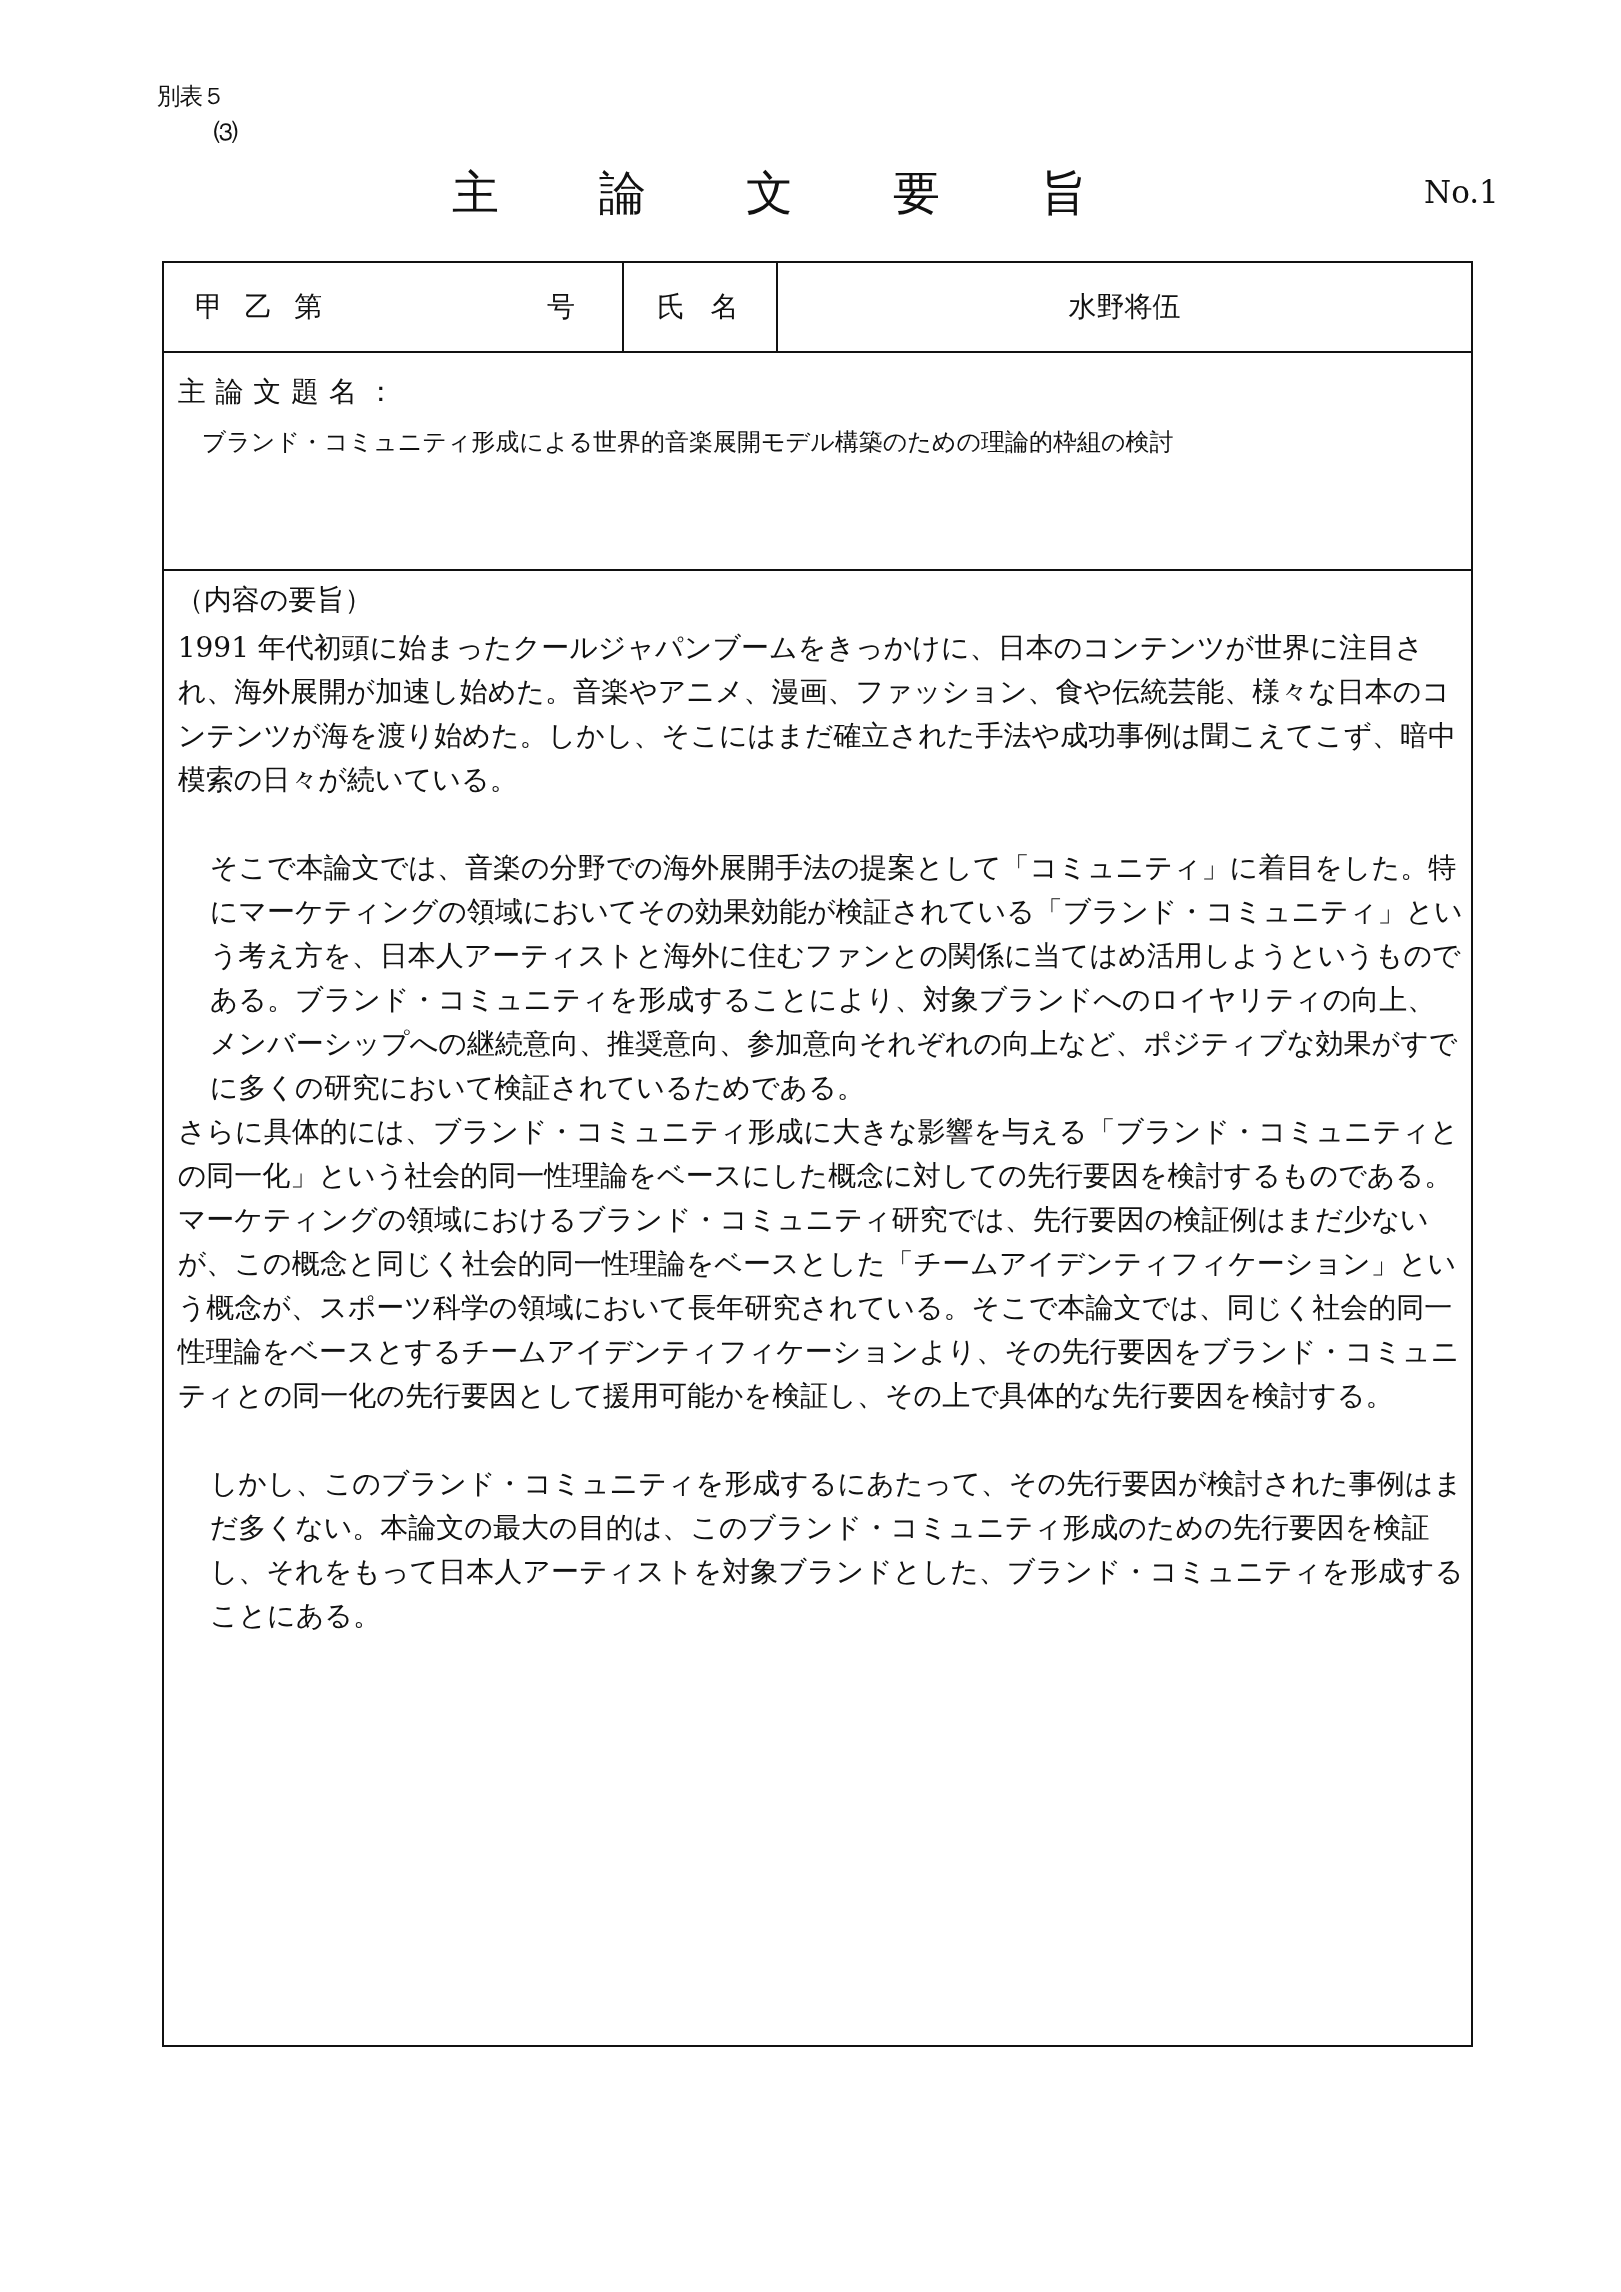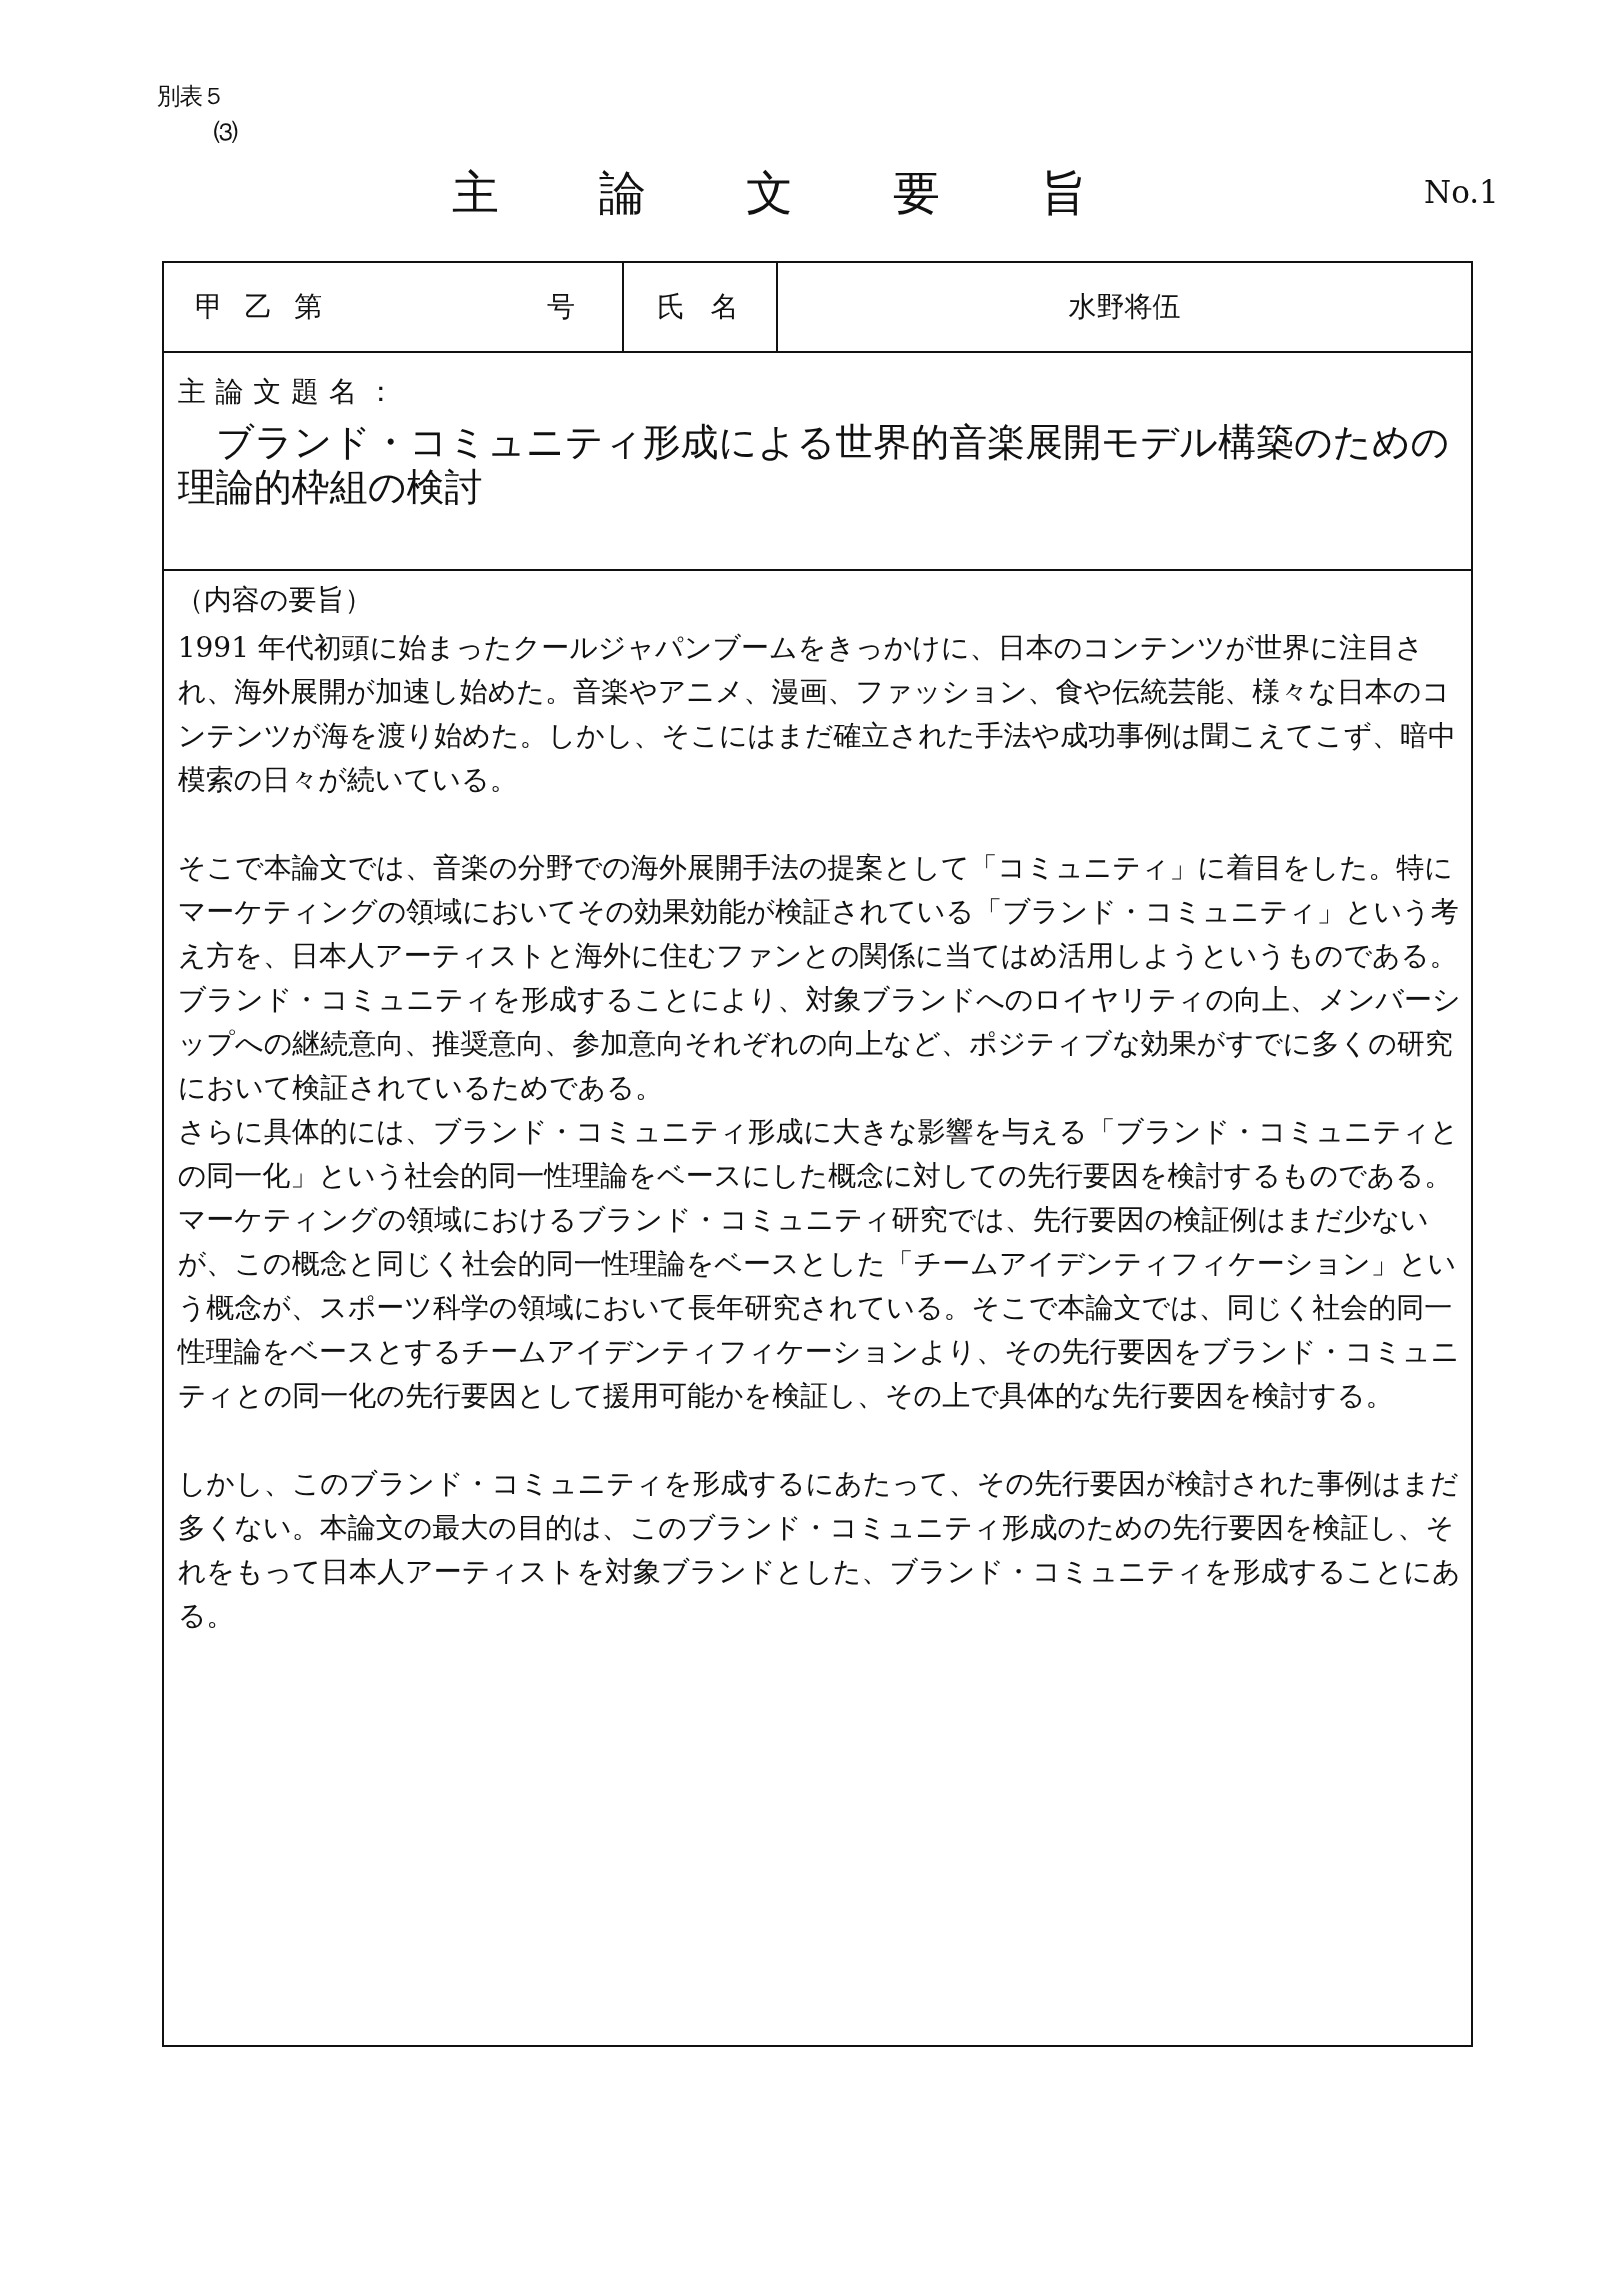--- a/index.html
+++ b/index.html
@@ -21,27 +21,27 @@
     .c1 { width: 173px; justify-content: center; }
     .c2 { width: 460px; padding-left: 31px; position: relative; }
     .c2 .num-suffix { position: absolute; right: 47px; }
     .c2 .prefix span { margin-right: 21.6px; }
     .c3 { width: 154px; padding-left: 33px; }
     .c3 span { margin-right: 25.5px; }
     .c4 { flex: 1; justify-content: center; }
 
     .row2 { position: absolute; left: 0; top: 88px; width: 100%; height: 220px; border-bottom: 2.9px solid #111; box-sizing: border-box; }
     .thesis-label { position: absolute; left: 13.7px; top: 21.6px; font-size: 28px; letter-spacing: 9.8px; }
-    .thesis-title { position: absolute; left: 13.7px; top: 69px; width: 1284px; font-size: 38px; line-height: 45px; text-indent: 1em; }
+    .thesis-title { position: absolute; left: 13.7px; top: 69px; width: 1284px; font-size: 24px; line-height: 45px; text-indent: 1em; }
 
     .row3 { position: absolute; left: 0; top: 308px; width: 100%; }
     .summary-label { position: absolute; left: 11.8px; top: 9.8px; font-size: 28px; }
     .body-text { position: absolute; left: 13.7px; top: 55px; width: 1286px; font-size: 28px; line-height: 44px; }
     .para { margin: 0; white-space: pre-wrap; }
-    .para.gap { margin-top: 44px; }
+    .para.gap { margin-top: 44px; margin-left: 32px; }
   </style>
 </head>
 <body>
 
 <div class="abs form-id">別表５</div>
 <div class="abs form-sub">⑶</div>
 
 <div class="abs title">
   <span>主</span>
   <span>論</span>

